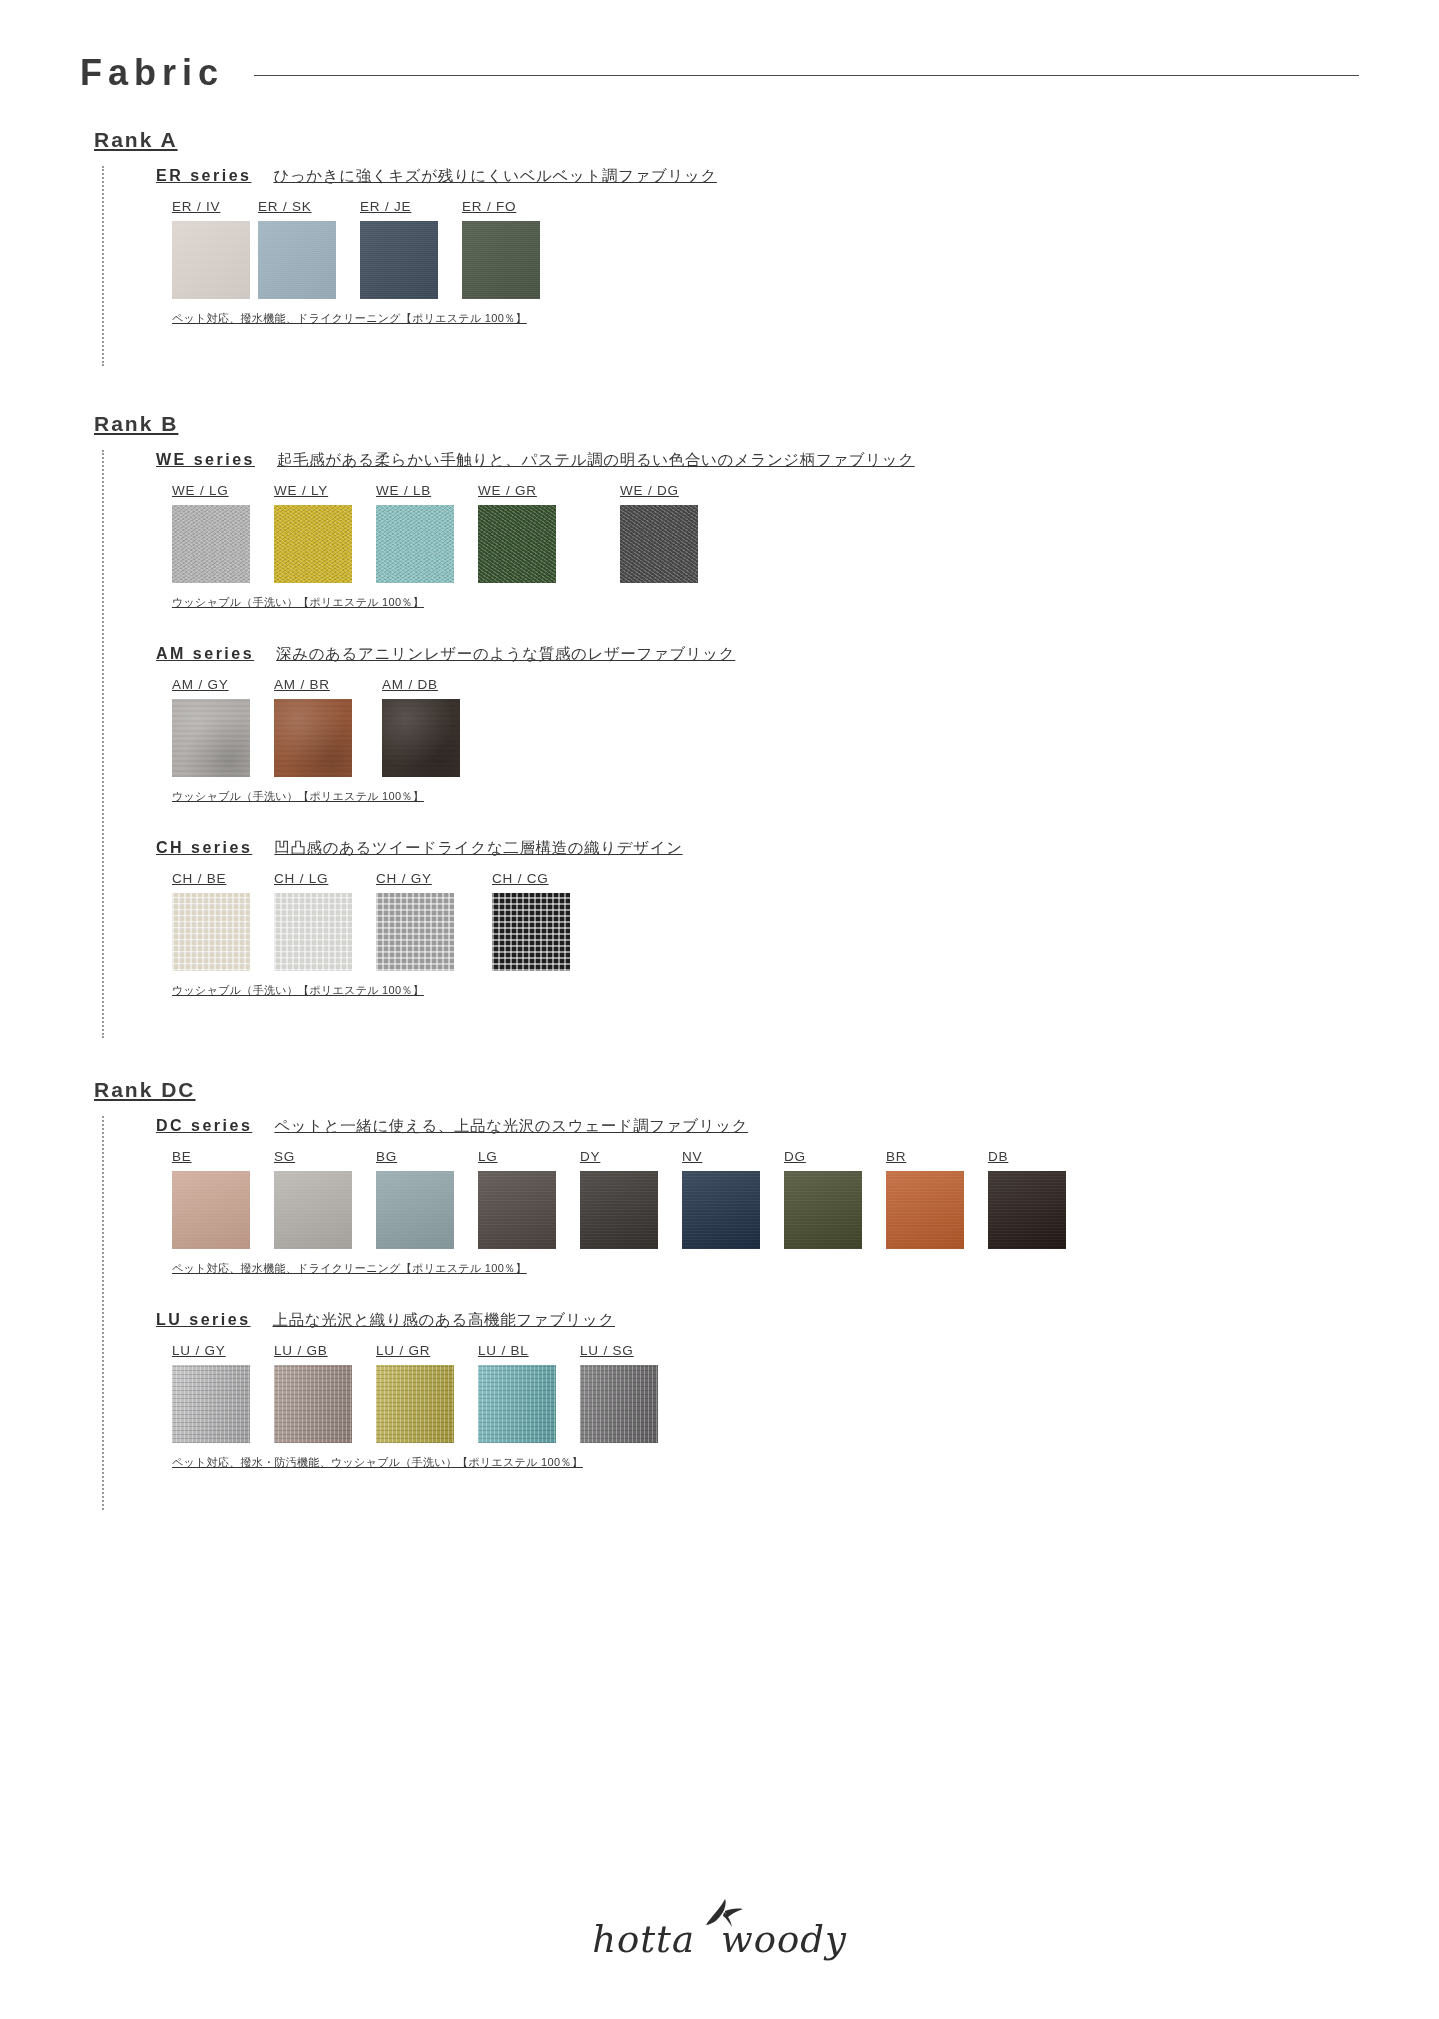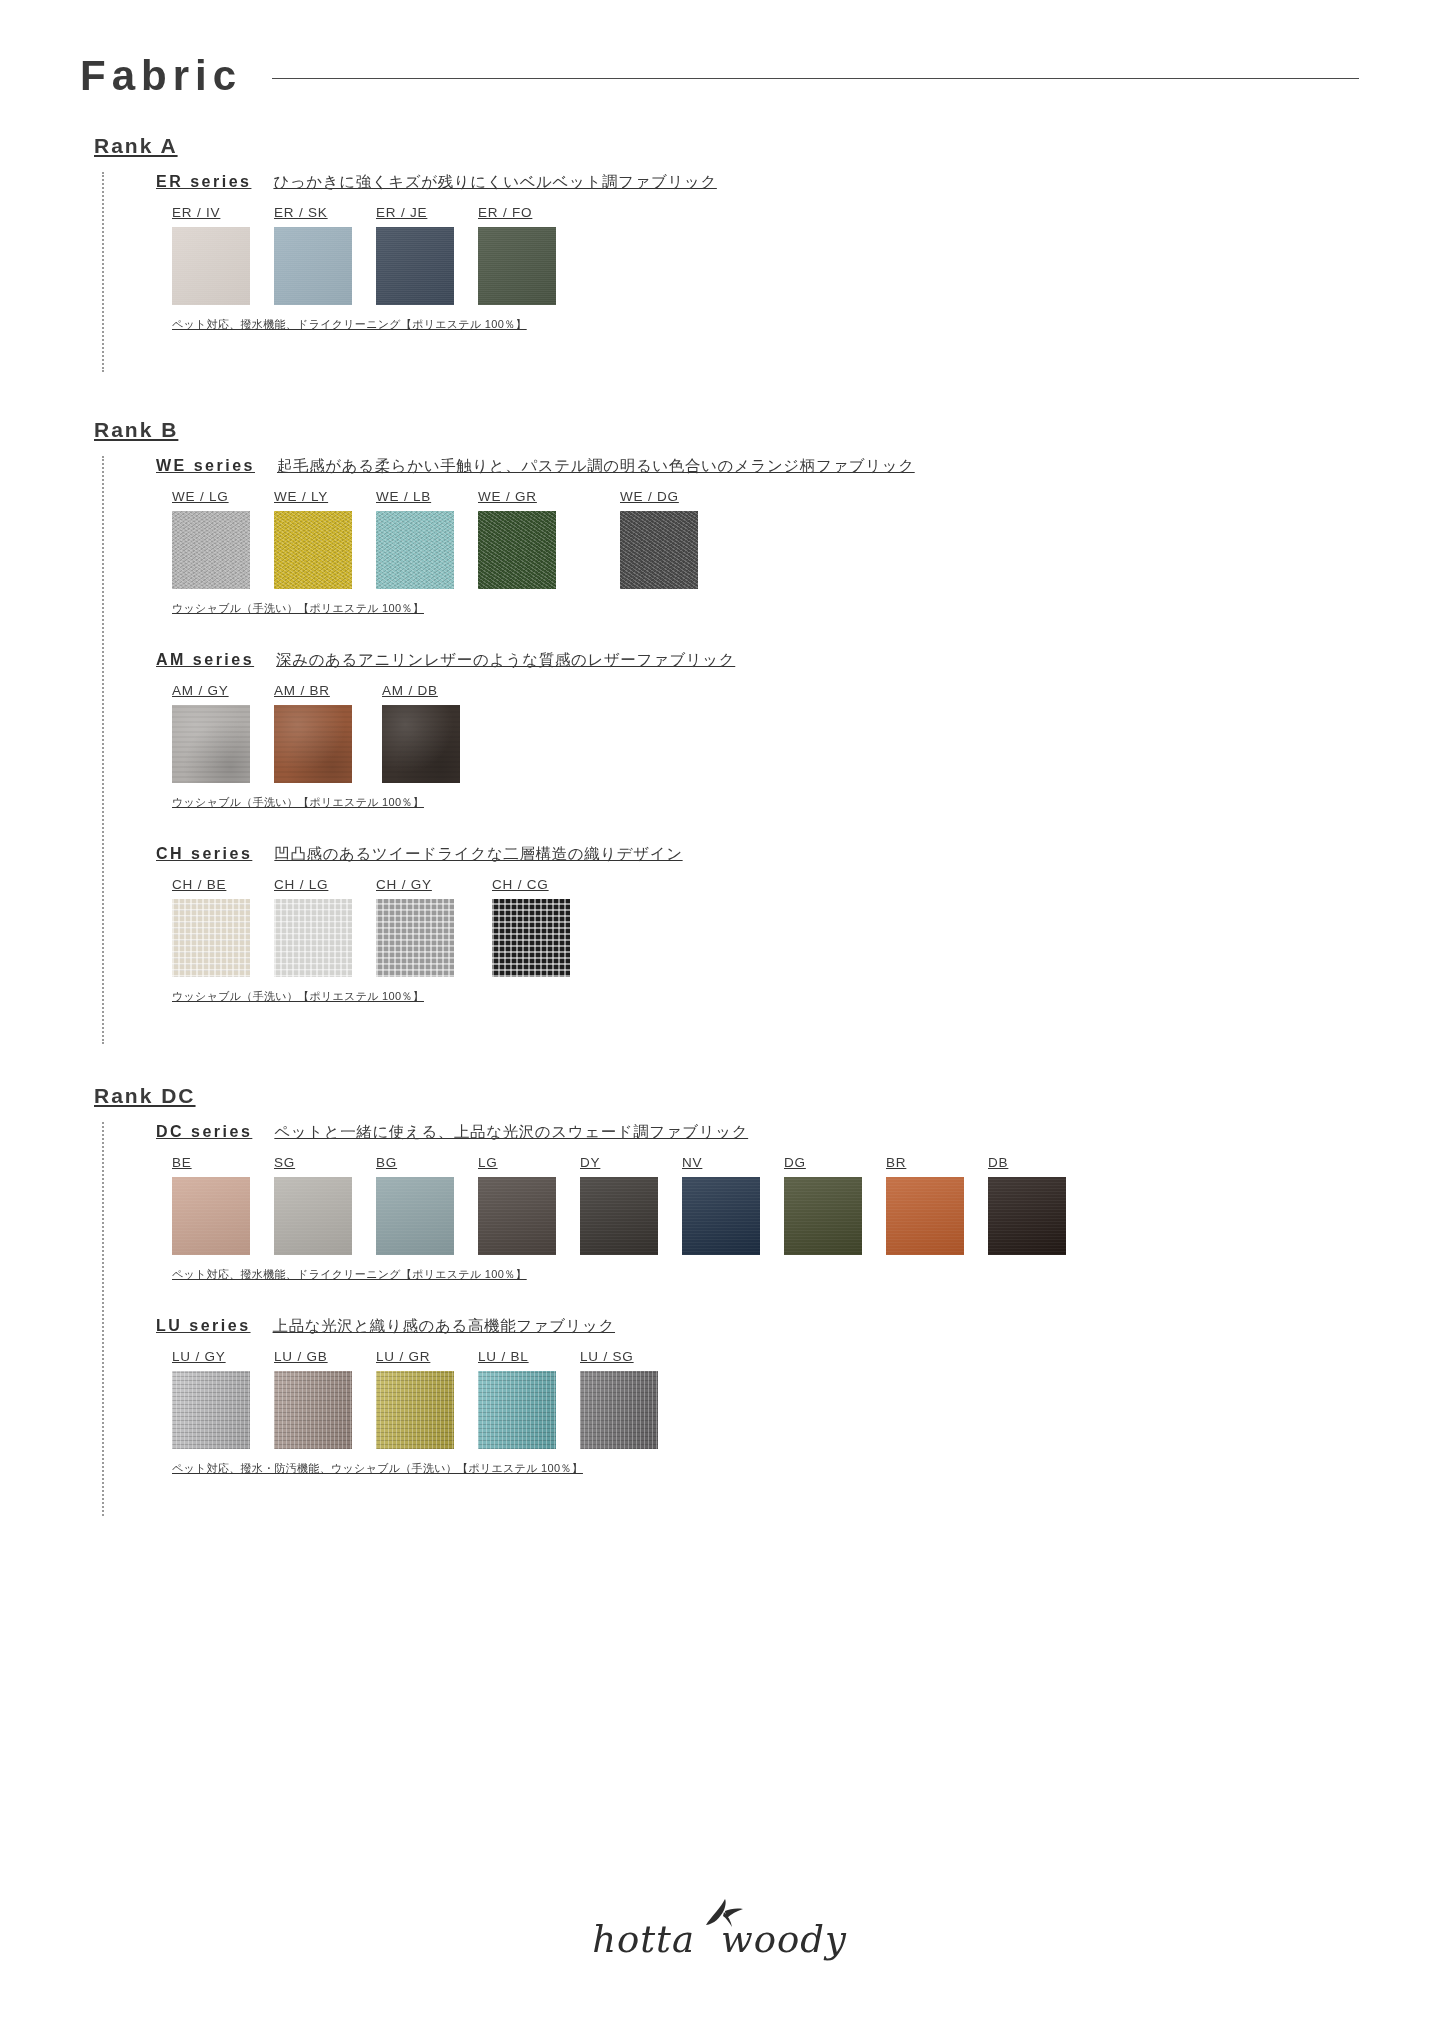--- a/index.html
+++ b/index.html
@@ -15,21 +15,21 @@
 
   
   .page-head {
     display: flex;
     align-items: center;
     gap: 30px;
     padding-left: 0;
     margin-bottom: 34px;
   }
   .page-title {
-    font-size: 42px;
+    font-size: 36px;
     font-weight: bold;
     letter-spacing: 6px;
     color: #3a3a3a;
     white-space: nowrap;
   }
   .title-rule {
     flex: 1;
     height: 1px;
     background: #4a4a4a;
     margin-top: 4px;
@@ -158,21 +158,21 @@
   <div id="ranks-container">
       <div class="rank-block gap-rankA">
         <div class="rank-title">Rank A</div>
         <div class="rank-body">
           <div class="series">
             <div class="series-head">
               <div class="series-name">ER series</div>
               <div class="series-desc">ひっかきに強くキズが残りにくいベルベット調ファブリック</div>
             </div>
             <div class="swatch-row">
-              <div class="swatch" style="width: 102px;">
+              <div class="swatch" style="width: 86px;">
                 <div class="swatch-label">ER / IV</div>
                 <div class="swatch-chip" style="width: 78px; height: 78px;">
                   <div class="tex" style="background-color:#dbd3cd;background-image:repeating-linear-gradient(0deg, rgba(255,255,255,.06) 0 1px, rgba(0,0,0,0) 1px 2px),linear-gradient(140deg, rgba(255,255,255,.08), rgba(0,0,0,.06));"></div>
                 </div>
               </div>
               <div class="swatch" style="width: 102px;">
                 <div class="swatch-label">ER / SK</div>
                 <div class="swatch-chip" style="width: 78px; height: 78px;">
                   <div class="tex" style="background-color:#9cb1bd;background-image:repeating-linear-gradient(0deg, rgba(255,255,255,.06) 0 1px, rgba(0,0,0,0) 1px 2px),linear-gradient(140deg, rgba(255,255,255,.08), rgba(0,0,0,.06));"></div>
                 </div>

